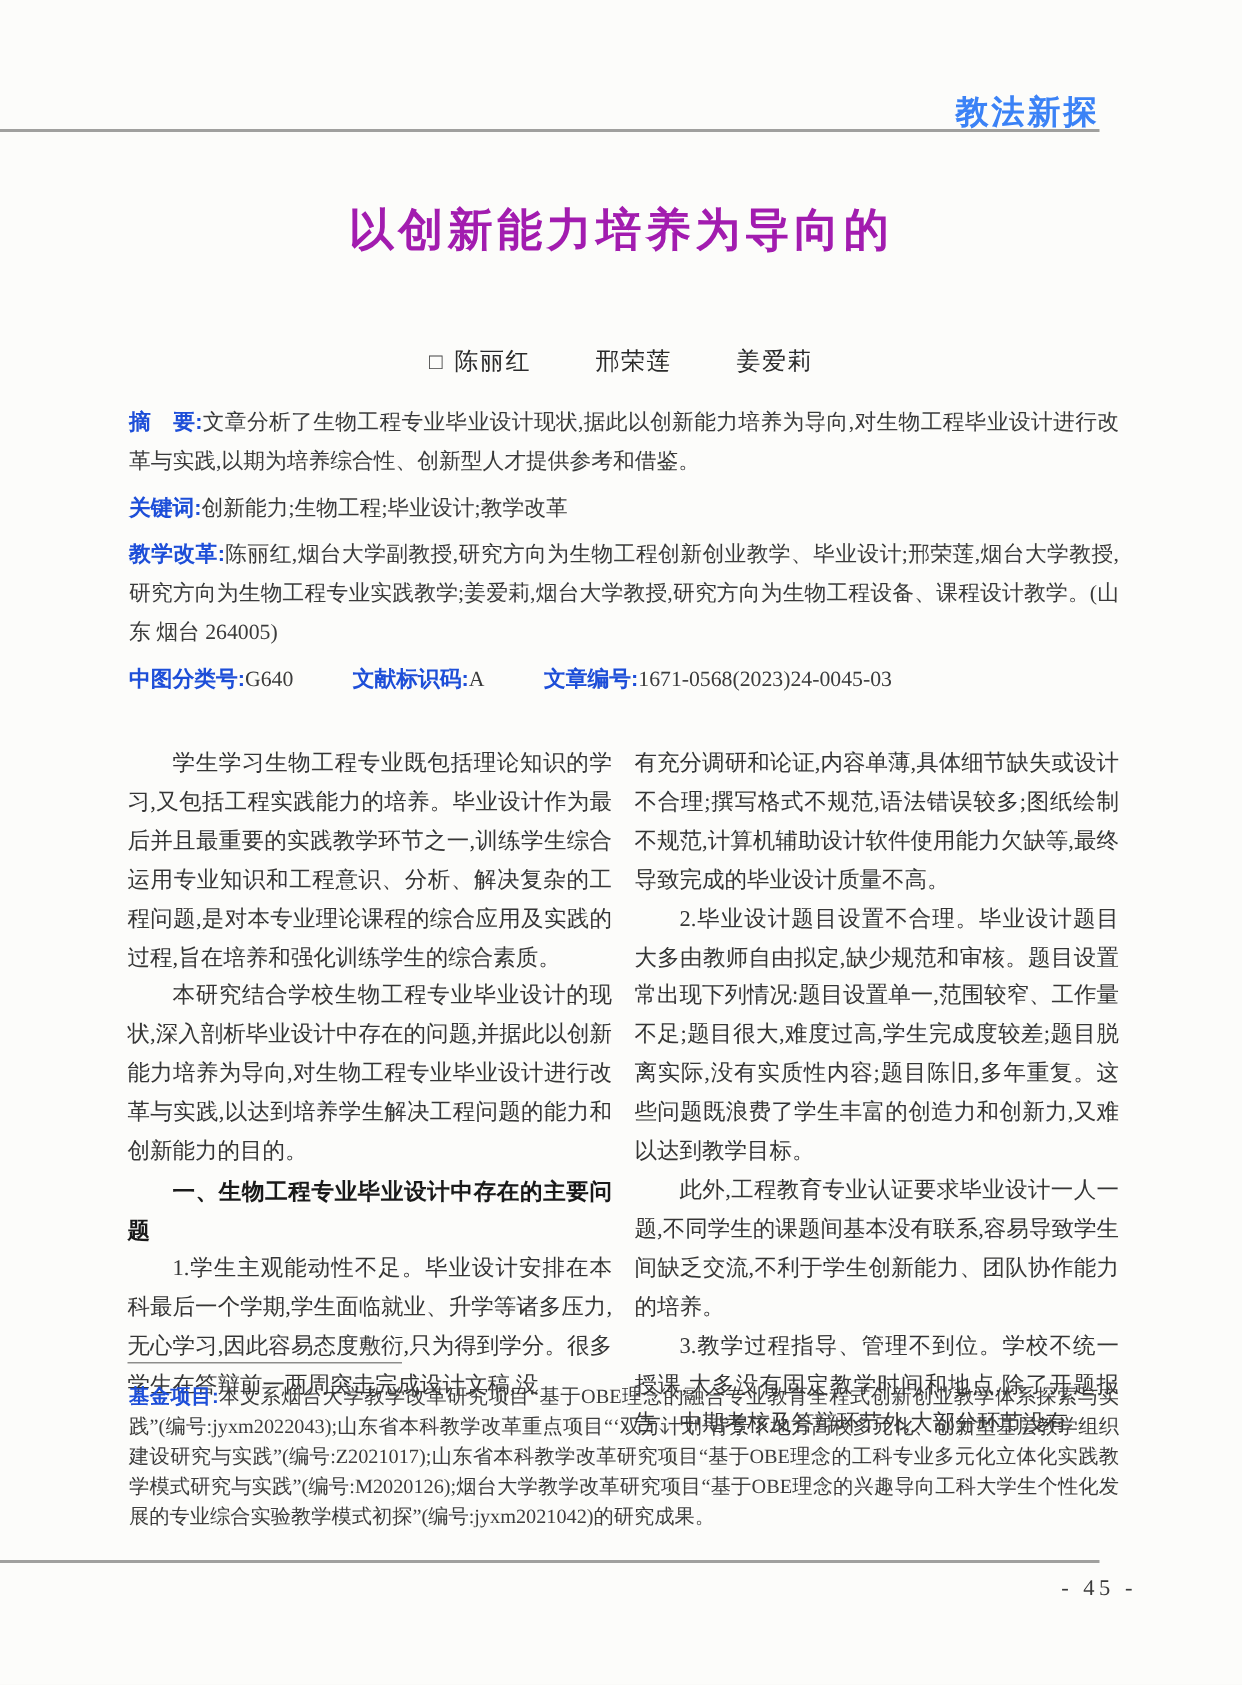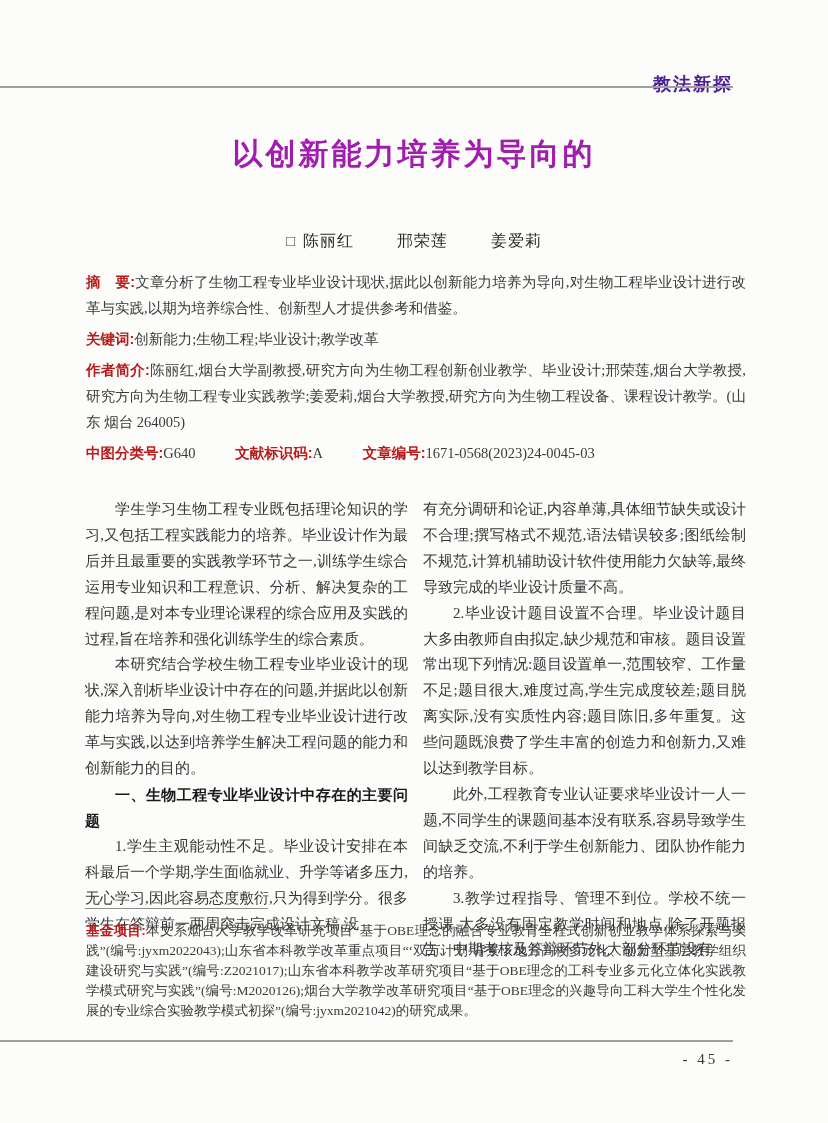--- a/index.html
+++ b/index.html
@@ -8,24 +8,24 @@
     position: relative;
     width: 828px; height: 1123px;
     margin: 0 auto;
     background: #fcfcfa;
     overflow: hidden;
     font-family: "Liberation Serif", "DejaVu Serif", serif;
     color: #2e2e2e;
   }
   
   .header-title {
-    position: absolute; top: 72px; left: 0; width: 733px;
+    position: absolute; top: 60px; left: 0; width: 733px;
     text-align: right;
     font-family: "Liberation Sans", "DejaVu Sans", sans-serif;
-    font-weight: bold; font-size: 18px; letter-spacing: 2px; color: #4c1d95;
+    font-weight: bold; font-size: 22px; letter-spacing: 2px; color: #3b82f6;
   }
   .header-rule {
     position: absolute; top: 86px; left: 0; width: 733px; height: 2px;
     background: #a0a09e;
   }
   
   .article-title {
     position: absolute; top: 131px; left: 84px; width: 660px;
     margin: 0; text-align: center;
     font-size: 30px; font-weight: bold; line-height: 46px;
@@ -38,21 +38,21 @@
   .authors .author { display: inline-block; margin: 0 19px; }
   .author-marker { display: inline-block; margin-right: 2px; font-size: 15px; color: #444; }
   
   .meta {
     position: absolute; top: 269px; left: 86px; width: 660px;
     font-size: 14.5px; line-height: 26px; text-align: justify; color: #3a3a3a;
   }
   .meta p { margin: 0 0 5px 0; }
   .label {
     font-family: "Liberation Sans", "DejaVu Sans", sans-serif;
-    font-weight: bold; color: #b91c1c;
+    font-weight: bold; color: #1d4ed8;
   }
   .clsrow .pair { margin-right: 36px; white-space: nowrap; }
   .clsrow .pair:last-child { margin-right: 0; }
   
   .body-cols {
     position: absolute; top: 497px; left: 85px; width: 662px;
     display: flex; gap: 15px;
   }
   .col { width: 323px; font-size: 15px; line-height: 25.9px; text-align: justify; color: #353535; }
   .col p { margin: 0; }
@@ -72,21 +72,21 @@
     font-size: 13.5px; line-height: 20px; text-align: justify; color: #3c3c3c;
     margin: 0;
   }
   
   .footer-rule {
     position: absolute; top: 1040px; left: 0; width: 733px; height: 2px;
     background: #a0a09e;
   }
   .page-number {
     position: absolute; top: 1051px; left: 0; width: 733px;
-    text-align: right; font-size: 15px; letter-spacing: 3px; color: #3a3a3a;
+    text-align: right; font-size: 15px; letter-spacing: 3px; color: #3a3a3a; padding-left: 25px;
   }
 </style>
 </head>
 <body>
 
 <div class="page">
 
   <div class="header-title">教法新探</div>
   <div class="header-rule"></div>
 
@@ -96,21 +96,21 @@
 
   <div class="authors">
     <span class="author"><span class="author-marker">□</span> <span>陈丽红</span></span>
     <span class="author">邢荣莲</span>
     <span class="author">姜爱莉</span>
   </div>
 
   <div class="meta">
     <p><span class="label">摘　要:</span><span>文章分析了生物工程专业毕业设计现状,据此以创新能力培养为导向,对生物工程毕业设计进行改革与实践,以期为培养综合性、创新型人才提供参考和借鉴。</span></p>
     <p><span class="label">关键词:</span><span>创新能力;生物工程;毕业设计;教学改革</span></p>
-    <p><span class="label">作者简介:</span><span>陈丽红,烟台大学副教授,研究方向为生物工程创新创业教学、毕业设计;邢荣莲,烟台大学教授,研究方向为生物工程专业实践教学;姜爱莉,烟台大学教授,研究方向为生物工程设备、课程设计教学。(山东 烟台 264005)</span></p>
+    <p><span class="label">教学改革:</span><span>陈丽红,烟台大学副教授,研究方向为生物工程创新创业教学、毕业设计;邢荣莲,烟台大学教授,研究方向为生物工程专业实践教学;姜爱莉,烟台大学教授,研究方向为生物工程设备、课程设计教学。(山东 烟台 264005)</span></p>
     <p class="clsrow">
       <span class="pair"><span class="label">中图分类号:</span><span>G640</span></span>
       <span class="pair"><span class="label">文献标识码:</span><span>A</span></span>
       <span class="pair"><span class="label">文章编号:</span><span>1671-0568(2023)24-0045-03</span></span>
     </p>
   </div>
 
   <div class="body-cols">
     <div class="col">
       <p class="para">学生学习生物工程专业既包括理论知识的学习,又包括工程实践能力的培养。毕业设计作为最后并且最重要的实践教学环节之一,训练学生综合运用专业知识和工程意识、分析、解决复杂的工程问题,是对本专业理论课程的综合应用及实践的过程,旨在培养和强化训练学生的综合素质。</p>

